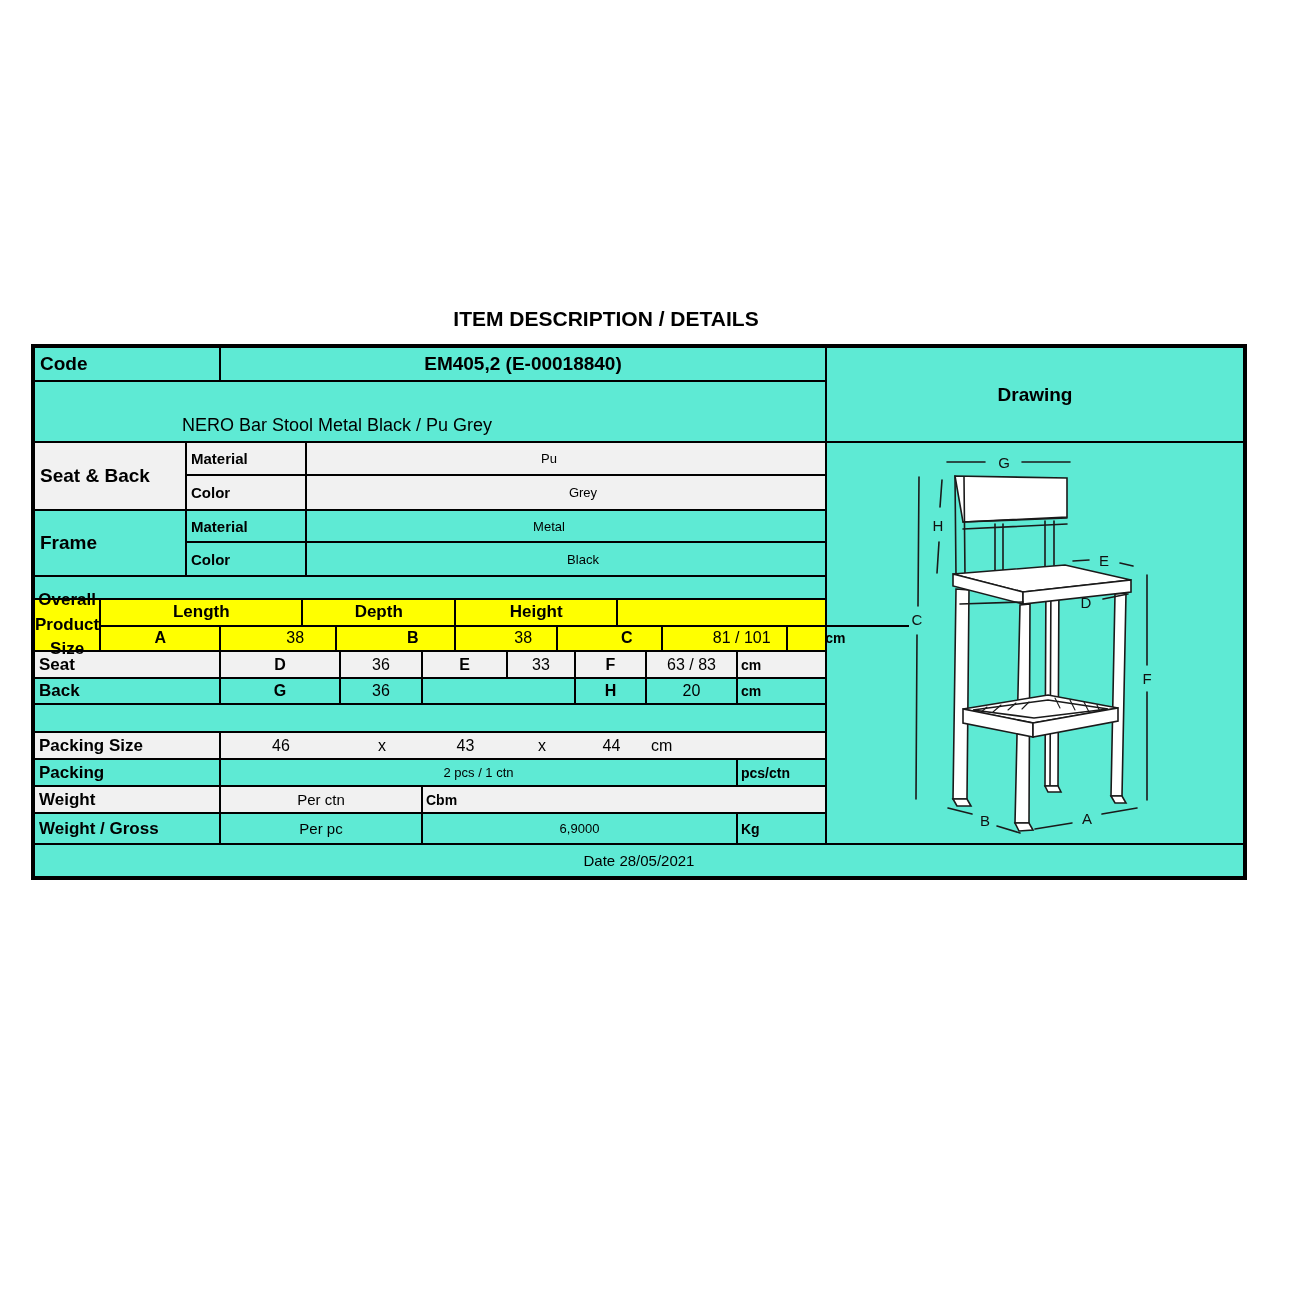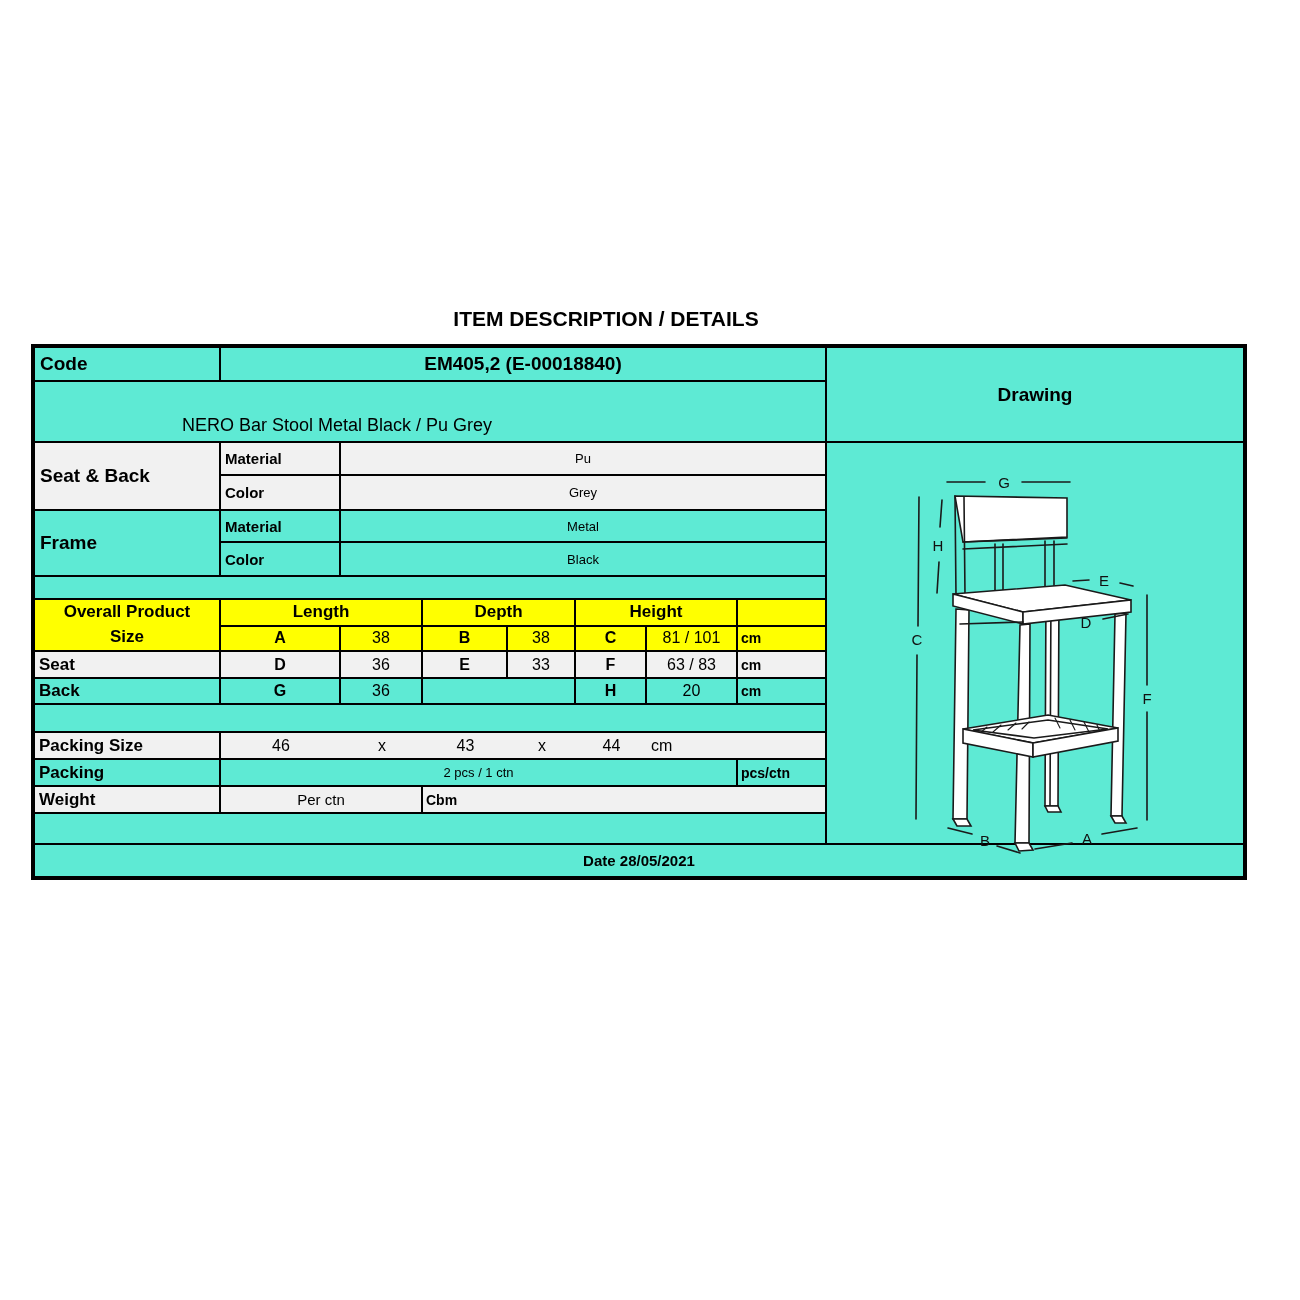--- a/index.html
+++ b/index.html
@@ -13,41 +13,41 @@
   }
   .spec-table {
     position:absolute; top:344px; left:31px;
     width:1208px; height:528px;
     border:4px solid #000;
     display:flex; flex-wrap:wrap; align-content:flex-start;
     background:#5eead4;
   }
   .left-block { width:790px; height:495px; }
   .right-block { width:418px; height:495px; border-left:2px solid #000; box-sizing:border-box;
-                 display:flex; flex-direction:column;gap:20px; }
+                 display:flex; flex-direction:column; }
   .r { display:flex; box-sizing:border-box; border-bottom:2px solid #000; }
   .cell { box-sizing:border-box; border-right:2px solid #000; display:flex; align-items:center; overflow:hidden; }
   .cell.last { border-right:none; }
   
   .c1{width:186px}.c2{width:120px}.c3{width:82px}.c4{width:85px}.c5{width:68px}
   .c6{width:71px}.c7{width:91px}.c8{width:87px}
   .v604{width:604px}.v484{width:484px}.s23{width:202px}.s45{width:153px}.s67{width:162px}
   .pv517{width:517px}.vv315{width:315px}
   
   .h-code{height:34px}.h-desc{height:61px}
   .h-e1{height:23px}.h-row27{height:27px}.h-row26{height:26px}.h-e2{height:28px}
   .h-weight{height:29px; border-bottom:none;}
   
   .group { display:flex; box-sizing:border-box; border-bottom:2px solid #000; }
   .g-sb{height:68px}.g-frame{height:66px}.g-yellow{height:52px}
   .glabel { width:186px; box-sizing:border-box; border-right:2px solid #000;
             display:flex; flex-direction:column; justify-content:center; }
   .gright { flex:1; display:flex; flex-direction:column; }
   .sub { display:flex; box-sizing:border-box; border-bottom:2px solid #000; }
-  .sub:last-child { border-bottom:none; }
+  .sub:last-child { border-bottom:none;gap:34px; }
   .sub-34{height:34px}.sub-33{height:33px}.sub-28{height:28px}.sub-24{height:24px}
   
   .bg-grey { background:#f1f1f1; }
   .bg-yellow { background:#ffff00; }
   
   .lab  { font-weight:bold; font-size:19px; padding-left:5px; }
   .lab-sm { font-weight:bold; font-size:17px; padding-left:4px; }
   .mlab { font-weight:bold; font-size:15px; padding-left:4px; }
   .val  { justify-content:center; font-size:13px; }
   .code-val { justify-content:center; font-weight:bold; font-size:19px; }
@@ -65,21 +65,21 @@
   .psc7{width:91px; justify-content:flex-start !important; padding-left:4px; box-sizing:border-box;}
   
   .drawing-head { height:95px; box-sizing:border-box; border-bottom:2px solid #000;
                   display:flex; align-items:center; justify-content:center;
                   font-weight:bold; font-size:19px; }
   .drawing-area { flex:1; position:relative; }
   .drawing-area svg { position:absolute; left:0; top:0; }
   
   .date-row { width:1208px; height:33px; box-sizing:border-box; border-top:2px solid #000;
               display:flex; align-items:center; justify-content:center;
-              font-weight:bold; font-size:15px; }
+              font-weight:normal; font-size:15px; }
 </style>
 </head>
 <body>
 
 <div class="page">
 
   <div class="doc-title">ITEM DESCRIPTION / DETAILS</div>
 
   <div class="spec-table">
 
@@ -190,20 +190,26 @@
         <div class="cell pv517 val">2 pcs / 1 ctn</div>
         <div class="cell c8 unit last">pcs/ctn</div>
       </div>
 
       <div class="r h-row27 bg-grey">
         <div class="cell c1 lab-sm">Weight</div>
         <div class="cell s23 basis">Per ctn</div>
         <div class="cell c8 unit last">Cbm</div>
       </div>
 
+      <div class="r h-weight">
+        <div class="cell c1 lab-sm">Weight / Gross</div>
+        <div class="cell s23 basis">Per pc</div>
+        <div class="cell vv315 val">6,9000</div>
+        <div class="cell c8 unit last">Kg</div>
+      </div>
     </div>
 
     <div class="right-block">
       <div class="drawing-head">Drawing</div>
       <div class="drawing-area">
         <svg width="416" height="400" viewBox="0 0 416 400">
           <g stroke="#1a1a1a" stroke-width="1.6" fill="none" stroke-linecap="round">
 
             <path d="M120,19 L158,19 M195,19 L243,19"></path>
 

